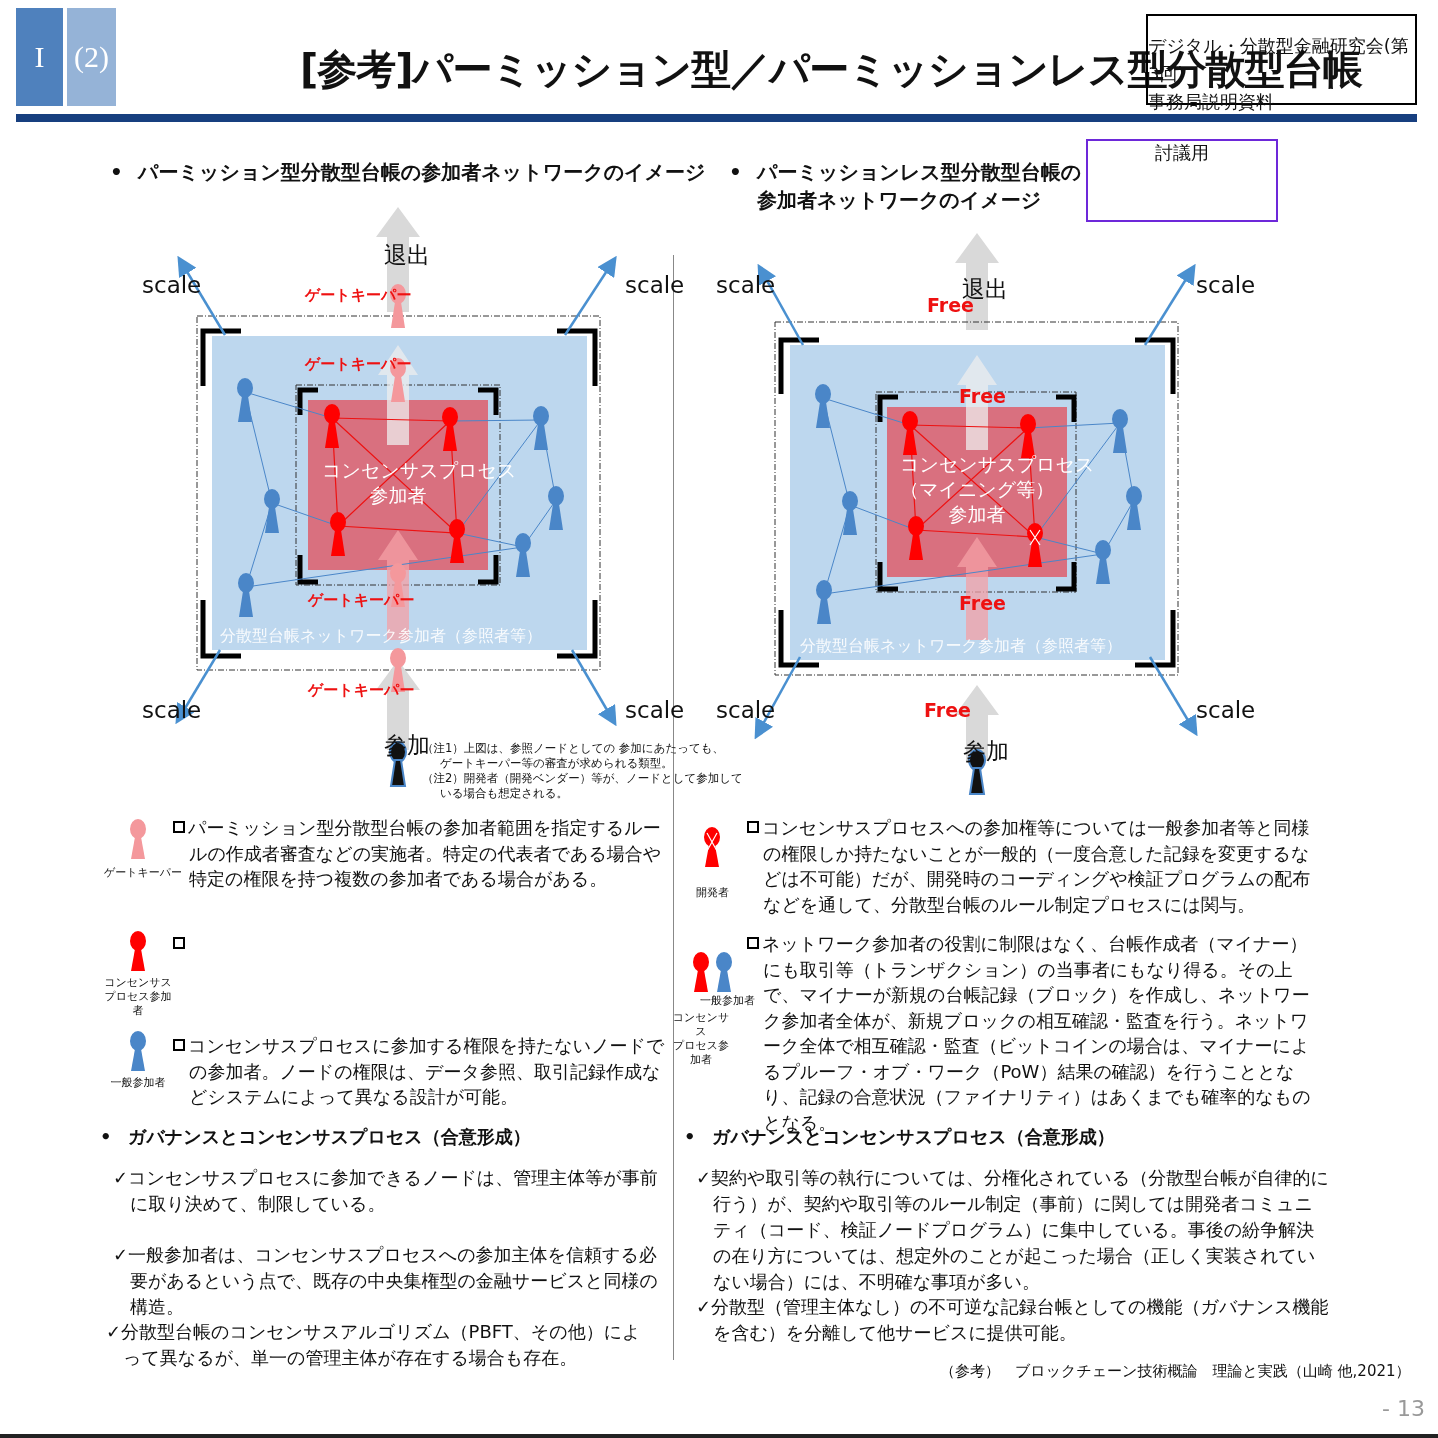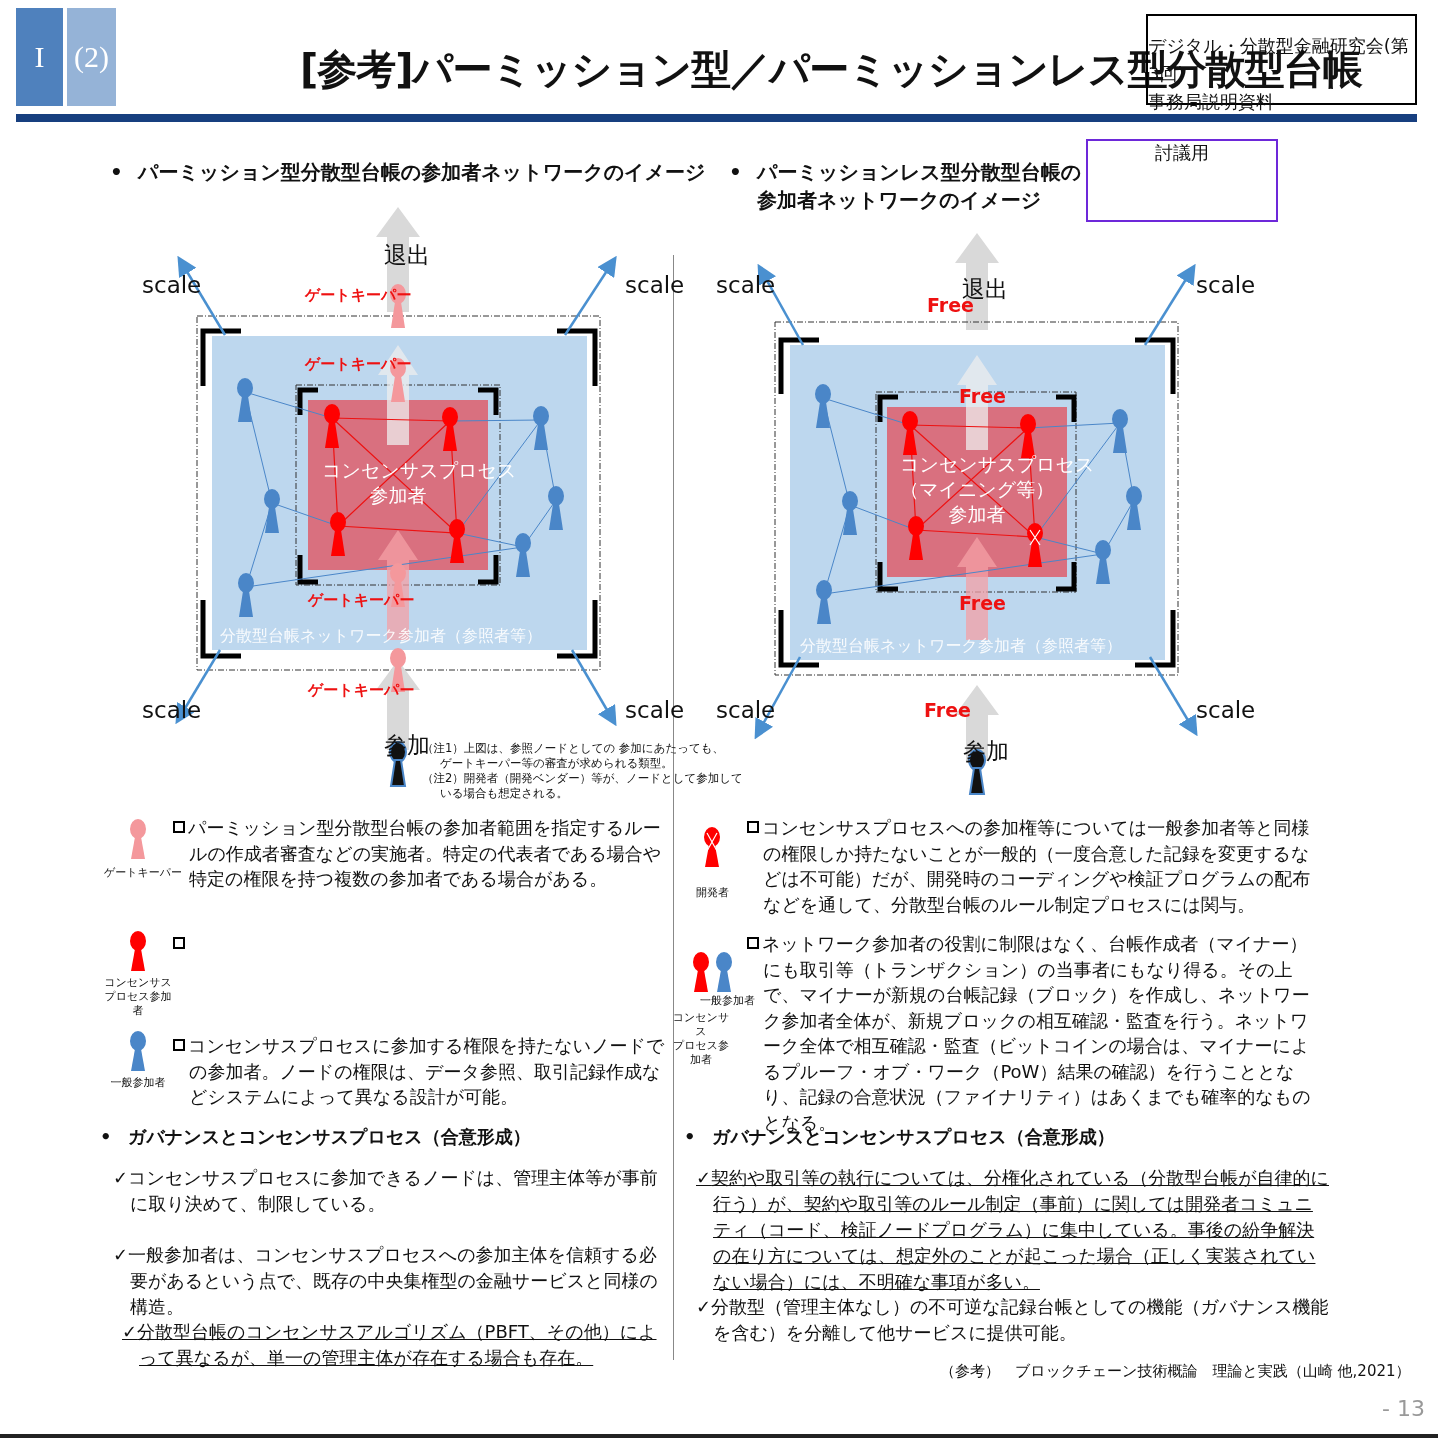--- a/index.html
+++ b/index.html
@@ -262,21 +262,21 @@
 <div class="legend-cap" style="left:700px;top:994px;width:50px;">一般参加者</div>
 <div class="legend-cap" style="left:672px;top:1011px;width:58px;white-space:pre-line;">コンセンサス
 プロセス参加者</div>
 
 <div class="para" style="left:747px;top:815px;width:572px;padding-left:16px;text-indent:-16px;"><span class="box"></span><span>コンセンサスプロセスへの参加権等については一般参加者等と同様の権限しか持たないことが一般的（一度合意した記録を変更するなどは不可能）だが、開発時のコーディングや検証プログラムの配布などを通して、分散型台帳のルール制定プロセスには関与。</span></div>
 <div class="para" style="left:747px;top:931px;width:572px;padding-left:16px;text-indent:-16px;"><span class="box"></span><span>ネットワーク参加者の役割に制限はなく、台帳作成者（マイナー）にも取引等（トランザクション）の当事者にもなり得る。その上で、マイナーが新規の台帳記録（ブロック）を作成し、ネットワーク参加者全体が、新規ブロックの相互確認・監査を行う。ネットワーク全体で相互確認・監査（ビットコインの場合は、マイナーによるプルーフ・オブ・ワーク（PoW）結果の確認）を行うこととなり、記録の合意状況（ファイナリティ）はあくまでも確率的なものとなる。</span></div>
 
 <div class="sec-heading" style="left:100px;top:1123px;font-size:18px;"><span class="bullet-dot">•</span><span>ガバナンスとコンセンサスプロセス（合意形成）</span></div>
 <div class="check-item" style="left:113px;top:1165px;width:545px;padding-left:17px;text-indent:-17px;">✓<span>コンセンサスプロセスに参加できるノードは、管理主体等が事前に取り決めて、制限している。</span></div>
 <div class="check-item" style="left:113px;top:1242px;width:545px;padding-left:17px;text-indent:-17px;">✓<span>一般参加者は、コンセンサスプロセスへの参加主体を信頼する必要があるという点で、既存の中央集権型の金融サービスと同様の構造。</span></div>
-<div class="check-item" style="left:122px;top:1319px;width:545px;padding-left:17px;text-indent:-17px;text-decoration:underline;">✓<span>分散型台帳のコンセンサスアルゴリズム（PBFT、その他）によって異なるが、単一の管理主体が存在する場合も存在。</span></div>
+<div class="check-item" style="left:106px;top:1319px;width:545px;padding-left:17px;text-indent:-17px;">✓<span>分散型台帳のコンセンサスアルゴリズム（PBFT、その他）によって異なるが、単一の管理主体が存在する場合も存在。</span></div>
 
 <div class="sec-heading" style="left:684px;top:1123px;font-size:18px;"><span class="bullet-dot">•</span><span>ガバナンスとコンセンサスプロセス（合意形成）</span></div>
-<div class="check-item" style="left:696px;top:1165px;width:634px;padding-left:17px;text-indent:-17px;text-decoration:underline;">✓<span>契約や取引等の執行については、分権化されている（分散型台帳が自律的に行う）が、契約や取引等のルール制定（事前）に関しては開発者コミュニティ（コード、検証ノードプログラム）に集中している。事後の紛争解決の在り方については、想定外のことが起こった場合（正しく実装されていない場合）には、不明確な事項が多い。</span></div>
+<div class="check-item" style="left:696px;top:1165px;width:634px;padding-left:17px;text-indent:-17px;">✓<span>契約や取引等の執行については、分権化されている（分散型台帳が自律的に行う）が、契約や取引等のルール制定（事前）に関しては開発者コミュニティ（コード、検証ノードプログラム）に集中している。事後の紛争解決の在り方については、想定外のことが起こった場合（正しく実装されていない場合）には、不明確な事項が多い。</span></div>
 <div class="check-item" style="left:696px;top:1294px;width:634px;padding-left:17px;text-indent:-17px;">✓<span>分散型（管理主体なし）の不可逆な記録台帳としての機能（ガバナンス機能を含む）を分離して他サービスに提供可能。</span></div>
 
 <div class="ref">（参考）　ブロックチェーン技術概論　理論と実践（山崎 他,2021）</div>
 <div id="page-num">- 13 -</div>
 <div id="footer-rule"></div>
 
 </body></html>

